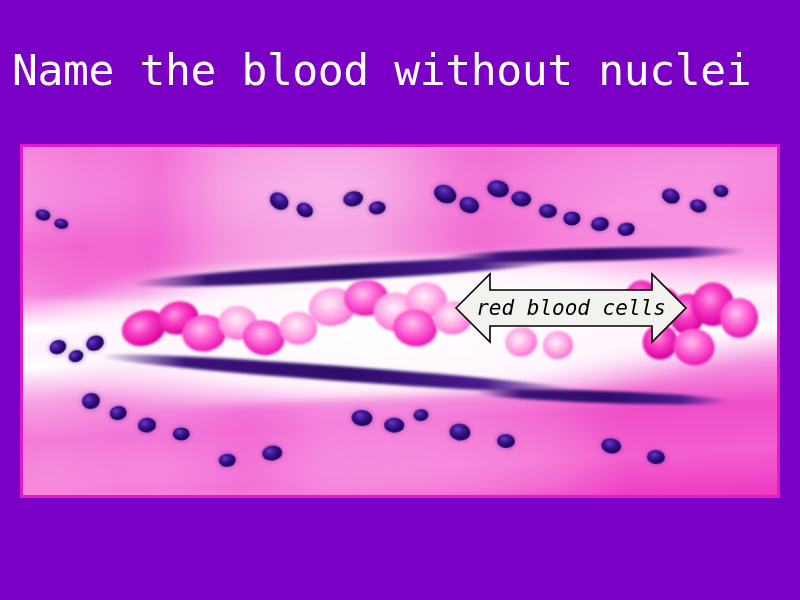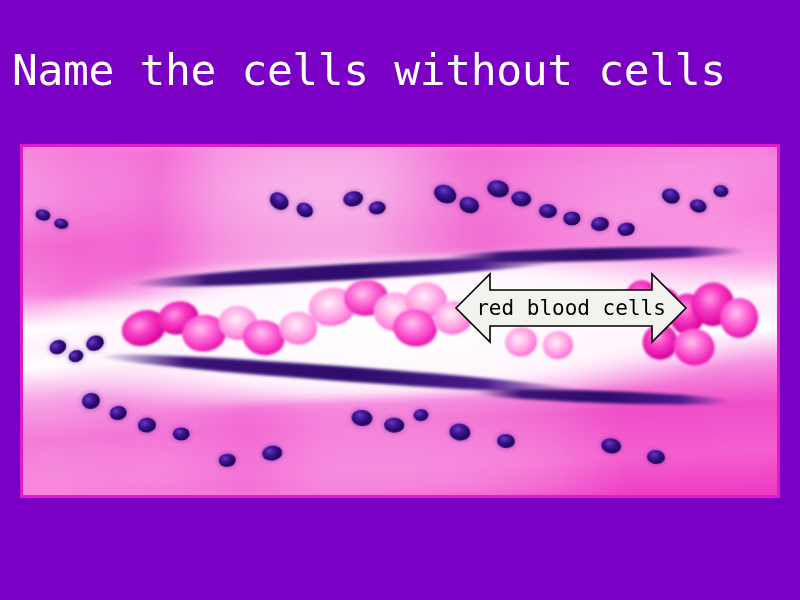--- a/index.html
+++ b/index.html
@@ -164,20 +164,21 @@
     background: radial-gradient(58% 58% at 42% 38%, #ff9ae4 0%, #f83fc5 45%, #e615ac 85%, #d2089c 100%);
   }
 
   
   #callout {
     position: absolute;
     left: 454px;
     top: 270px;
     width: 234px;
     height: 76px;
+    font-style: italic;
   }
   #callout svg {
     position: absolute;
     inset: 0;
     display: block;
   }
   #callout-label {
     position: absolute;
     left: 0;
     top: 0;
@@ -191,21 +192,21 @@
     color: #000000;
     letter-spacing: 0px;
     white-space: nowrap;
   }
 </style>
 </head>
 <body>
 
 <div id="slide" style="background: rgb(122, 0, 198);">
 
-  <div id="slide-title">Name the cells without cells</div>
+  <div id="slide-title">Name the blood without nuclei</div>
 
   <div id="micrograph-frame" style="border-color: rgb(226, 27, 201);">
     <div id="micrograph">
       <div class="layer" id="stain-base"></div>
       <div class="layer" id="stain-fibres-top"></div>
       <div class="layer" id="stain-fibres-bottom"></div>
       <div id="vessel-lumen"></div>
 
       <div class="endothelium" id="endothelium-top"></div>
       <div class="endothelium" id="endothelium-top2"></div>

